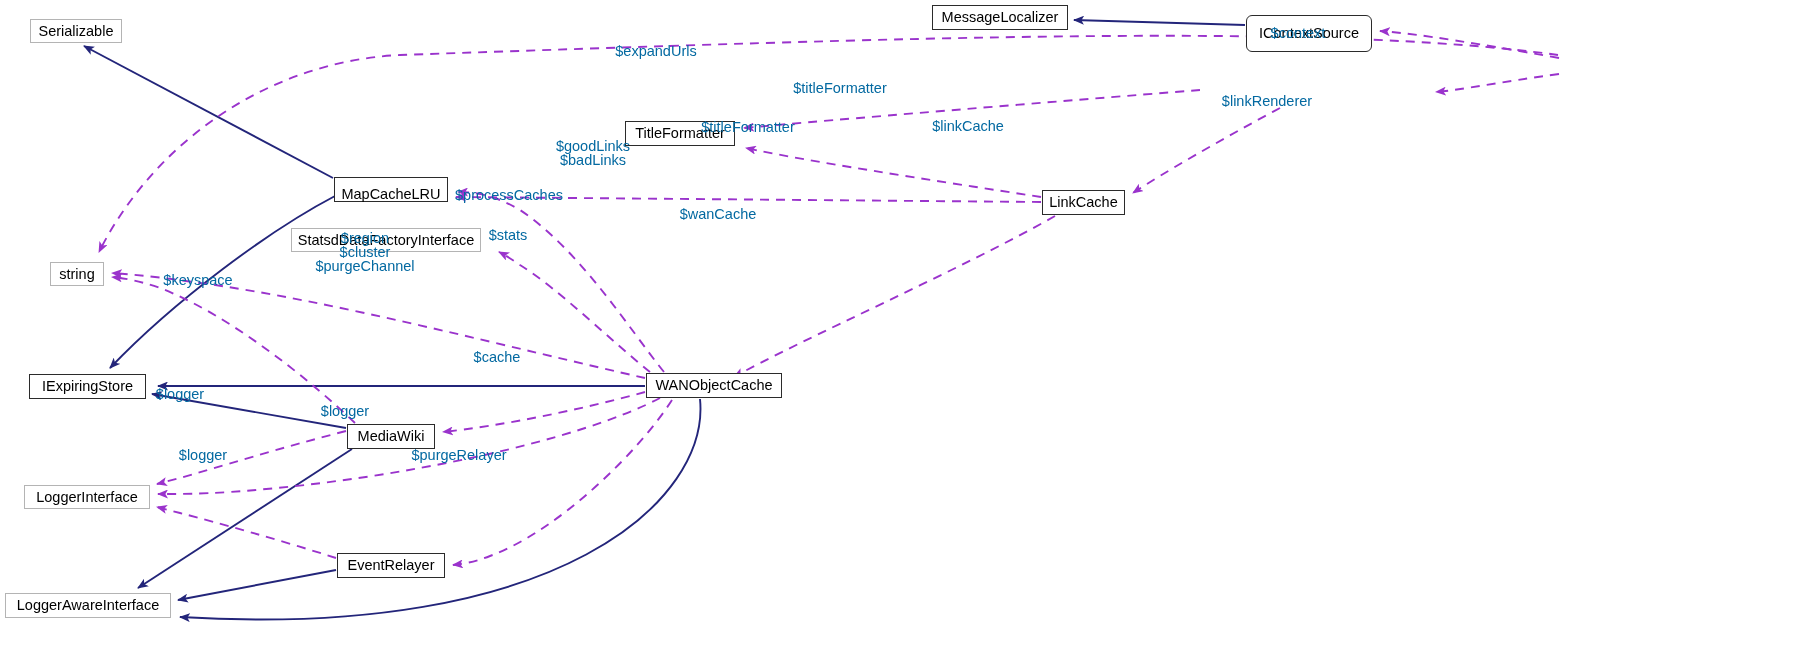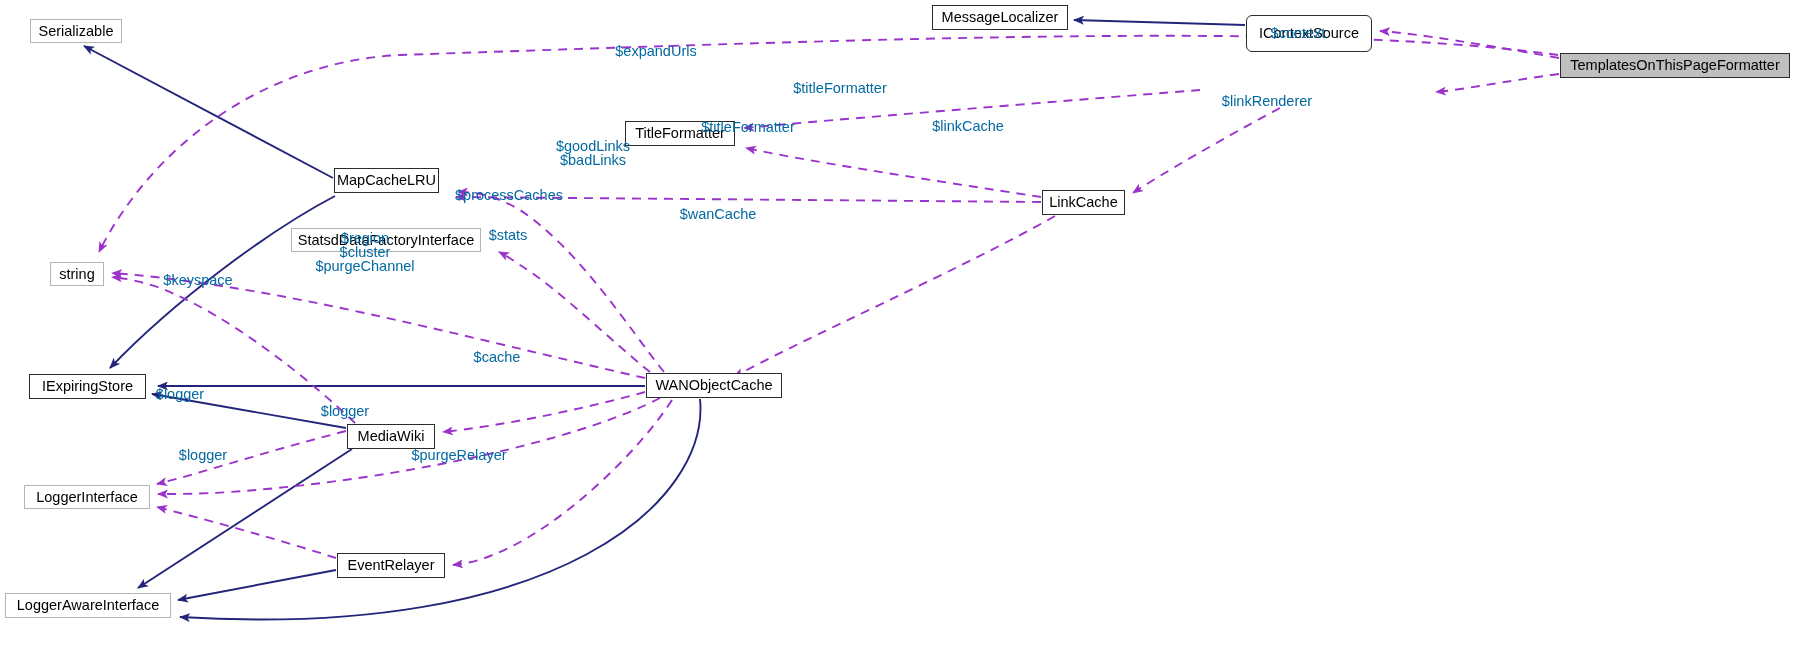--- a/index.html
+++ b/index.html
@@ -115,21 +115,21 @@
   </div>
 
   <div class="node faint" style="left:24px; top:485px; width:126px; height:24px;">
     <span>LoggerInterface</span>
   </div>
 
   <div class="node faint" style="left:5px; top:593px; width:166px; height:25px;">
     <span>LoggerAwareInterface</span>
   </div>
 
-  <div class="node solid" style="left:334px; top:168px; width:105px; height:25px;">
+  <div class="node solid" style="left:334px; top:177px; width:114px; height:25px;align-items:flex-end;">
     <span>MapCacheLRU</span>
   </div>
 
   <div class="node faint" style="left:291px; top:228px; width:190px; height:24px;">
     <span>StatsdDataFactoryInterface</span>
   </div>
 
   <div class="node solid" style="left:347px; top:424px; width:88px; height:25px;">
     <span>MediaWiki</span>
   </div>
@@ -152,23 +152,20 @@
 
   <div class="node solid" style="left:932px; top:5px; width:136px; height:25px;">
     <span>MessageLocalizer</span>
   </div>
 
   <div class="node solid" style="left:1246px; top:15px; width:126px; height:37px;border-radius:6px;">
     <span>IContextSource</span>
   </div>
 
 
-  <div class="node highlight" style="left:1560px; top:53px; width:230px; height:25px;">
-    <span>TemplatesOnThisPageFormatter</span>
-  </div>
 
   <div class="edge-label" style="left:596px; top:44px; width:120px;">$expandUrls</div>
 
   <div class="edge-label" style="left:1238px; top:26px; width:120px;">$context</div>
 
   <div class="edge-label" style="left:770px; top:81px; width:140px;">$titleFormatter</div>
 
   <div class="edge-label" style="left:1197px; top:62px; width:140px;margin-top:32px;">$linkRenderer</div>
 
   <div class="edge-label" style="left:678px; top:120px; width:140px;">$titleFormatter</div>

